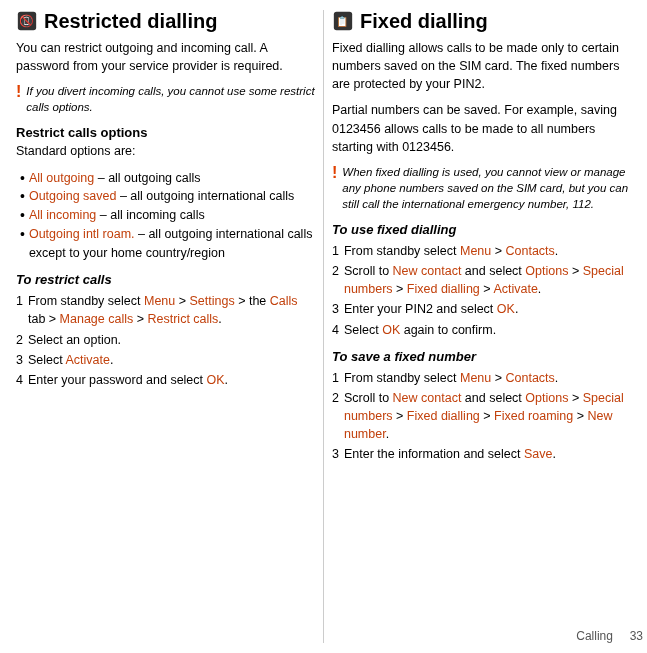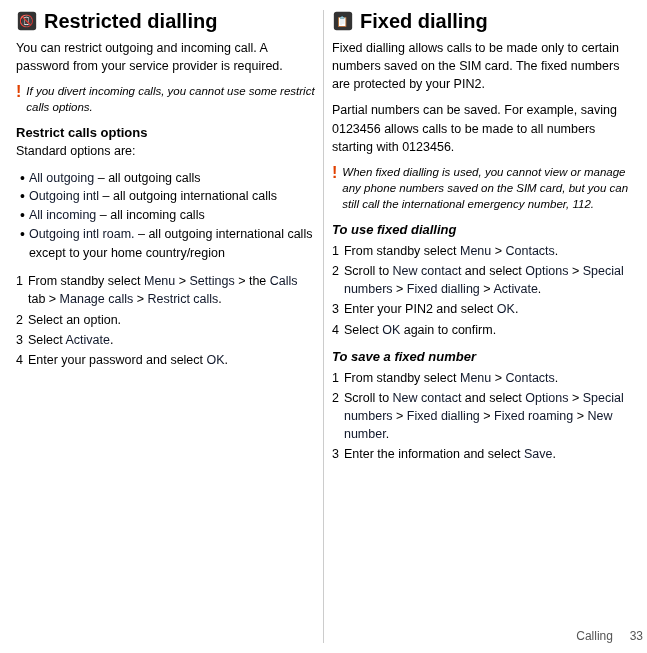--- a/index.html
+++ b/index.html
@@ -82,21 +82,21 @@
       gap: 4px;
     }
     .bullet-list li::before {
       content: "•";
       color: #000;
       font-size: 14px;
       line-height: 1.3;
       flex-shrink: 0;
     }
     .link-blue {
-      color: #0f172a;
+      color: #c2410c;
     }
     .proc-title {
       font-size: 13px;
       font-style: italic;
       font-weight: bold;
       margin-bottom: 5px;
       color: #000;
     }
     .proc-steps {
       list-style: none;
@@ -151,30 +151,31 @@
     </div>
 
     <p class="subsection-title">Restrict calls options</p>
     <p class="body-text">Standard options are:</p>
 
     <ul class="bullet-list">
       <li>
           <span><span class="link-blue">All outgoing</span> – all outgoing calls</span>
         </li>
       <li>
-          <span><span class="link-blue">Outgoing intl</span> – all outgoing international calls</span>
+          <span><span class="link-blue">Outgoing saved</span> – all outgoing international calls</span>
         </li>
       <li>
           <span><span class="link-blue">All incoming</span> – all incoming calls</span>
         </li>
       <li>
           <span><span class="link-blue">Outgoing intl roam.</span> – all outgoing international calls except to your home country/region</span>
         </li>
     </ul>
 
+    <p class="proc-title">To restrict calls</p>
     <ol class="proc-steps">
       <li>
         <span class="step-num">1</span>
         <span>From standby select <span class="link-blue">Menu</span> &gt; <span class="link-blue">Settings</span> &gt; the <span class="link-blue">Calls</span> tab &gt; <span class="link-blue">Manage calls</span> &gt; <span class="link-blue">Restrict calls</span>.</span>
       </li>
       <li>
         <span class="step-num">2</span>
         <span>Select an option.</span>
       </li>
       <li>

